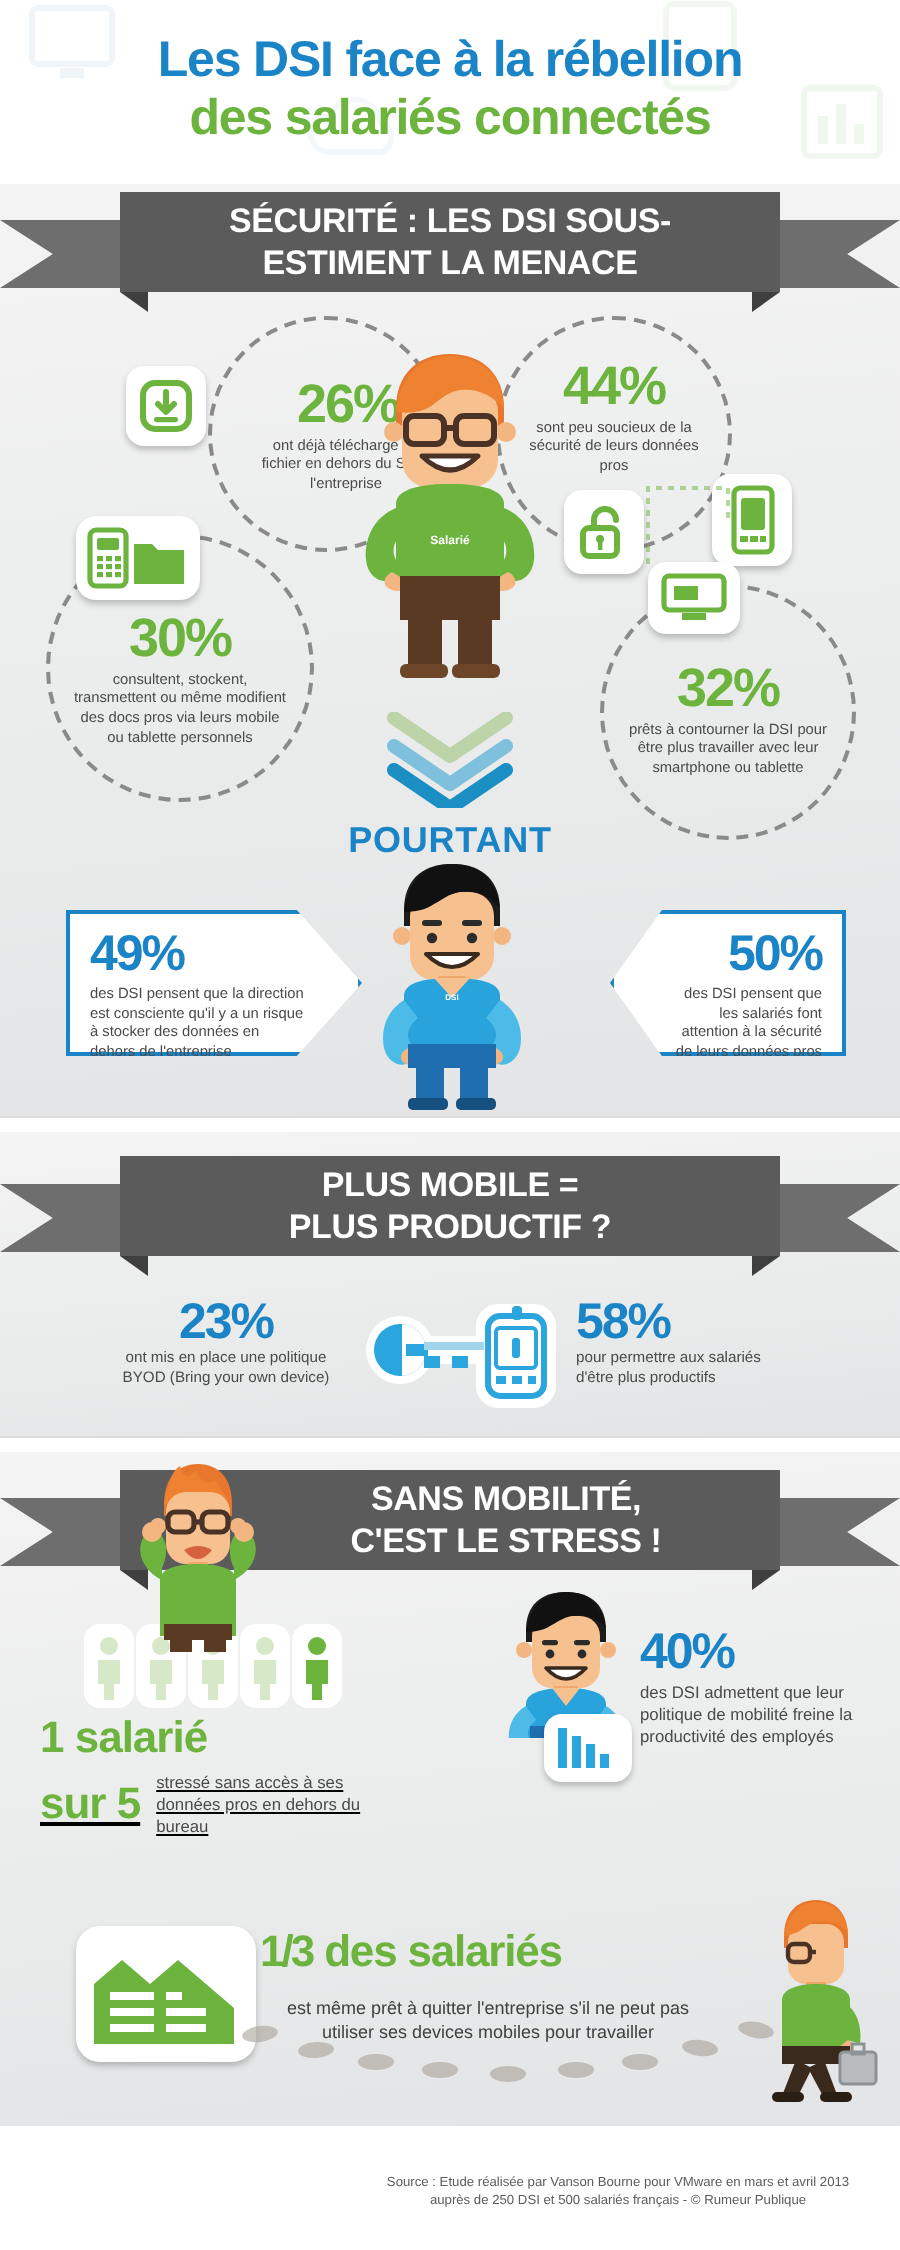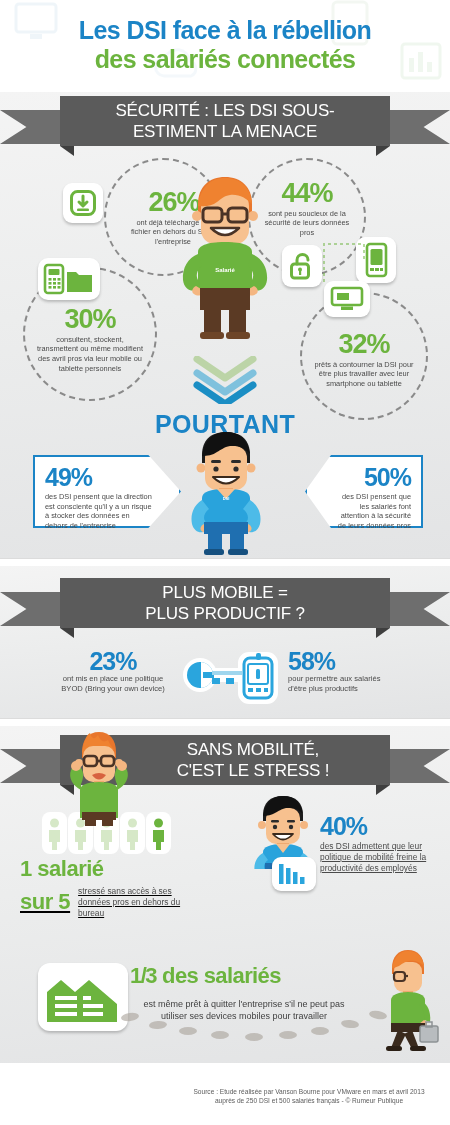--- a/index.html
+++ b/index.html
@@ -40,21 +40,21 @@
     position:absolute; top:14px; height:34px; width:120px; background:#6e6e6e;
   }
   .ribbon .tail.left  { left:0;  clip-path:polygon(0 0,100% 0,100% 100%,0 100%,22% 50%); }
   .ribbon .tail.right { right:0; clip-path:polygon(0 0,100% 0,78% 50%,100% 100%,0 100%); }
   .ribbon .center {
     position:absolute; left:60px; right:60px; top:0; height:50px;
     background:#5b5b5b; display:flex; align-items:center; justify-content:center;
     text-align:center;
   }
   .ribbon .center .txt {
-    color:#ffffff; font-weight:normal; font-size:17px; line-height:21px;
+    color:#ffffff; font-weight:bold; font-size:17px; line-height:21px;
     letter-spacing:-.2px;
   }
   .ribbon .fold-l, .ribbon .fold-r {
     position:absolute; top:50px; width:14px; height:10px; background:#3f3f3f;
   }
   .ribbon .fold-l { left:60px; clip-path:polygon(0 0,100% 0,100% 100%); }
   .ribbon .fold-r { right:60px; clip-path:polygon(0 0,100% 0,0 100%); }
 
   
   .circle {
@@ -81,21 +81,21 @@
 
   
   .fig { position:absolute; }
 
   
   .chev { position:absolute; }
 
   
   .pourtant {
     position:absolute; width:450px; text-align:center;
-    color:#1b84c6; font-weight:bold; font-size:25px; letter-spacing:.4px;
+    color:#1b84c6; font-weight:bold; font-size:18px; letter-spacing:.4px;
   }
 
   
   .callout {
     position:absolute; border:2px solid #1b84c6; background:#ffffff;
   }
   .callout.left  { clip-path:polygon(0 0,78% 0,100% 50%,78% 100%,0 100%); }
   .callout.right { clip-path:polygon(22% 0,100% 0,100% 100%,22% 100%,0 50%); }
   .callout .inner { padding:7px 8px; }
   .callout.left  .inner { text-align:left; padding-left:10px; padding-right:26px; }
@@ -203,21 +203,21 @@
     <svg width="28" height="30" viewBox="0 0 28 30">
         <path d="M9 13V9a5.5 5.5 0 0 1 11 0" fill="none" stroke="#6cb43e" stroke-width="3" stroke-linecap="round"></path>
         <rect x="3.5" y="13" width="17" height="14" rx="3" fill="none" stroke="#6cb43e" stroke-width="3"></rect>
         <circle cx="12" cy="18.5" r="2" fill="#6cb43e"></circle>
         <rect x="11" y="19" width="2.2" height="5" fill="#6cb43e"></rect>
       </svg>
   </div>
 
   <div class="circle" style="left:23px;top:267px;width:134px;height:134px;">
     <div class="pct-green" style="margin-top:10px;">30%</div>
-    <div class="cap" style="width:124px;">consultent, stockent, transmettent ou même modifient des avril pros via leur mobile ou tablette personnels</div>
+    <div class="cap" style="width:124px;">consultent, stockent, transmettent ou même modifient des docs pros via leurs mobile ou tablette personnels</div>
   </div>
   <div class="sticker" style="left:38px;top:258px;width:62px;height:42px;border-radius:10px;">
     <svg width="52" height="32" viewBox="0 0 52 32">
       <rect x="2" y="2" width="18" height="28" rx="3" fill="none" stroke="#6cb43e" stroke-width="2.6"></rect>
       <rect x="5.5" y="6" width="11" height="6" rx="1" fill="#6cb43e"></rect>
       <g fill="#6cb43e">
           <rect x="5.5" y="15" width="3" height="2.6"></rect>
           <rect x="10" y="15" width="3" height="2.6"></rect>
           <rect x="14.5" y="15" width="3" height="2.6"></rect>
           <rect x="5.5" y="19" width="3" height="2.6"></rect>
@@ -523,21 +523,21 @@
       <g fill="#2aa5dd">
           <rect x="2" y="2" width="4.5" height="20"></rect>
           <rect x="9" y="6" width="4.5" height="16"></rect>
           <rect x="16" y="10" width="4.5" height="12"></rect>
           <rect x="23" y="15" width="4.5" height="7"></rect>
         </g>
     </svg>
   </div>
   <div style="position:absolute;left:320px;top:813px;width:122px;">
     <div class="big-blue" style="color:#1b84c6;font-weight:bold;font-size:25px;line-height:26px;letter-spacing:-1px;">40%</div>
-    <div class="body-txt-sm" style="margin-top:2px;text-decoration:underline;">des DSI admettent que leur politique de mobilité freine la productivité des employés</div>
+    <div class="body-txt-sm" style="margin-top:2px;">des DSI admettent que leur politique de mobilité freine la productivité des employés</div>
   </div>
 
   <div class="sticker" style="left:38px;top:963px;width:90px;height:68px;border-radius:12px;">
     <svg width="76" height="54" viewBox="0 0 76 54">
       <path d="M2 52V22l14-12 14 12 14-12 14 12 14 12v18z" fill="#6cb43e"></path>
       <g fill="#ffffff">
           <rect x="10" y="26" width="22" height="4"></rect>
           <rect x="10" y="34" width="22" height="4"></rect>
           <rect x="10" y="42" width="22" height="4"></rect>
           <rect x="38" y="26" width="8" height="4"></rect>

